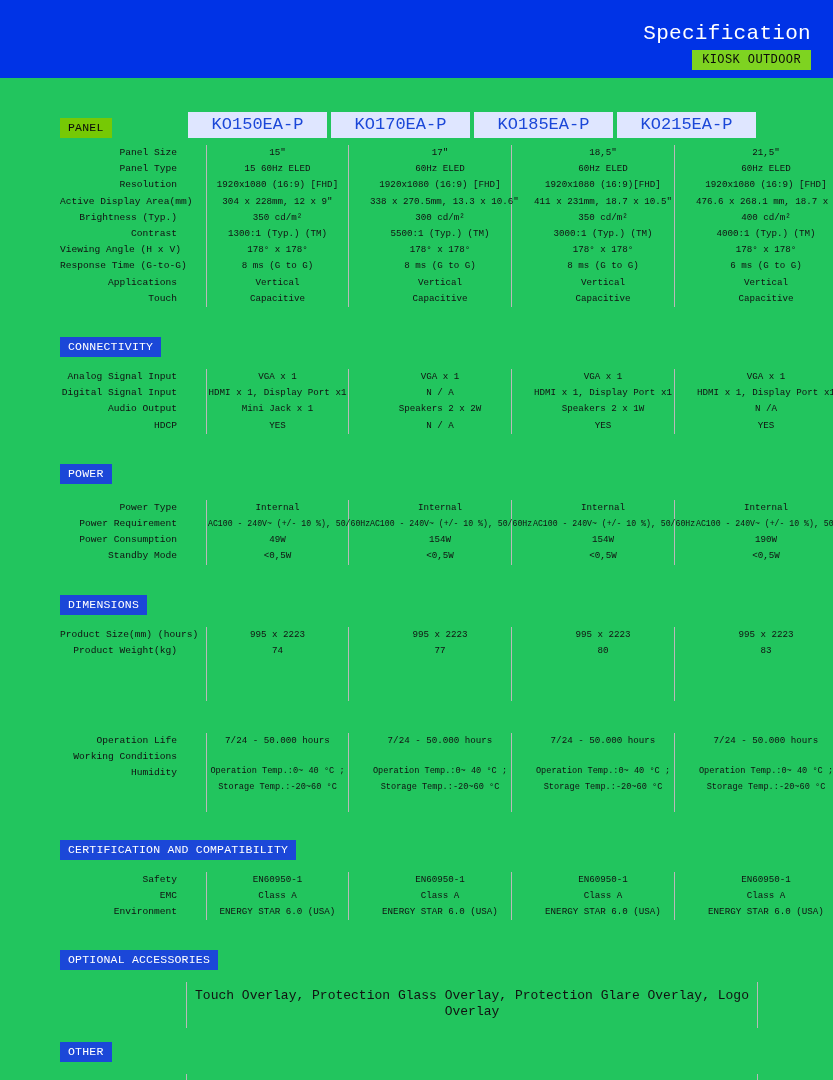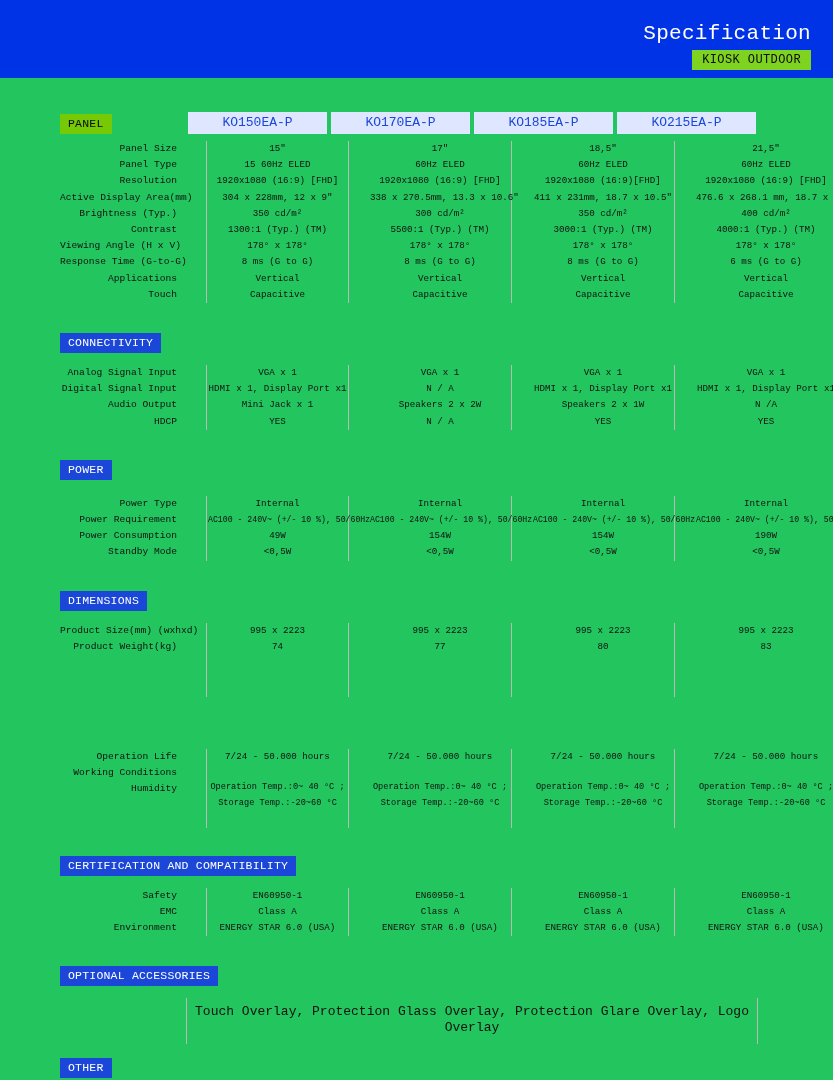--- a/index.html
+++ b/index.html
@@ -69,21 +69,21 @@
     letter-spacing: 0.2px;
     white-space: nowrap;
     text-align: center;
   }
   .sec-title.blue { background: #1b47d8; text-align: right; }
   .sec-title.green { background: #76c905; color: #0a0a0a; }
   .sec-title.wide { text-align: center; }
 
   .col-head {
     color: #1b47d8;
-    font-size: 13px;
+    font-size: 17px;
     text-align: center;
     background: #dfe6ff;
     padding: 3px 2px 4px 2px;
     margin: 0 2px;
   }
 
   .body-grid {
     display: grid;
     grid-template-columns: 126px 143px 143px 143px 143px;
     margin-top: 7px;
@@ -288,21 +288,21 @@
         </div>
       </div>
     </div>
 
     <div class="section" style="margin-top:16px;">
       <div class="sec-head-grid">
         <div><span class="sec-title blue">DIMENSIONS</span></div>
       </div>
       <div class="body-grid pad-b-24" style="margin-top:12px;">
         <div class="labels">
-          <div>Product Size(mm) (wxhxd)</div>
+          <div>Product Size(mm) (hours)</div>
           <div>Product Weight(kg)</div>
         </div>
         <div class="col" style="padding-bottom:42px;">
           <div>995 x 2223</div>
           <div>74</div>
         </div>
         <div class="col">
           <div>995 x 2223</div>
           <div>77</div>
         </div>
@@ -311,21 +311,21 @@
           <div>80</div>
         </div>
         <div class="col">
           <div>995 x 2223</div>
           <div>83</div>
         </div>
       </div>
     </div>
 
     <div class="section" style="margin-top:6px;">
-      <div class="body-grid pad-b-24" style="margin-top:28px;">
+      <div class="body-grid pad-b-24" style="margin-top:8px;">
         <div class="labels">
           <div>Operation Life</div>
           <div>Working Conditions</div>
           <div>Humidity</div>
         </div>
         <div class="col" style="padding-bottom:16px;">
           <div>7/24 - 50.000 hours</div>
           <div style="height:14px;"></div>
           <div style="font-size:8.6px;">Operation Temp.:0~ 40 °C ;</div>
           <div style="font-size:8.6px;">Storage Temp.:-20~60 °C</div>

